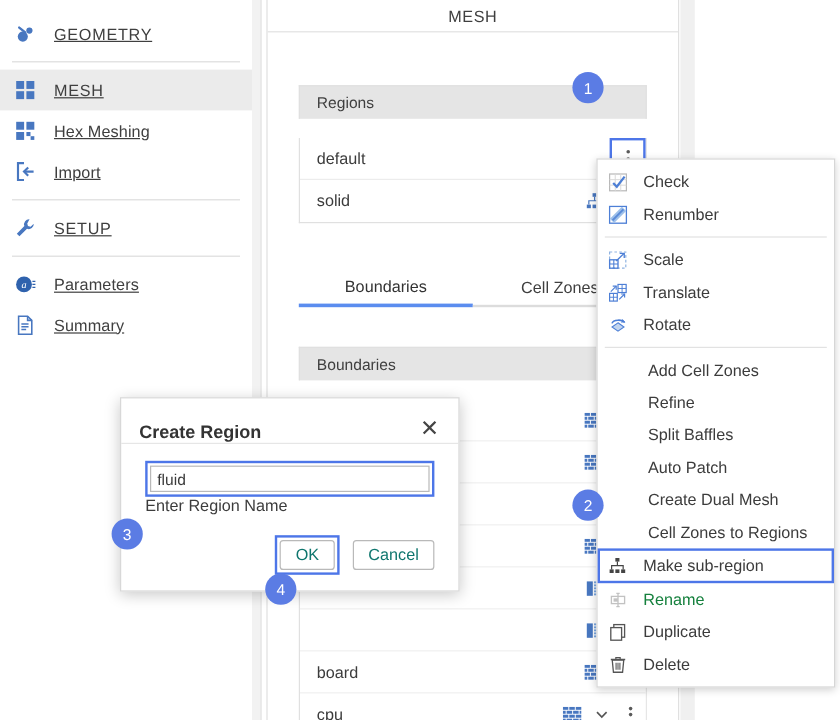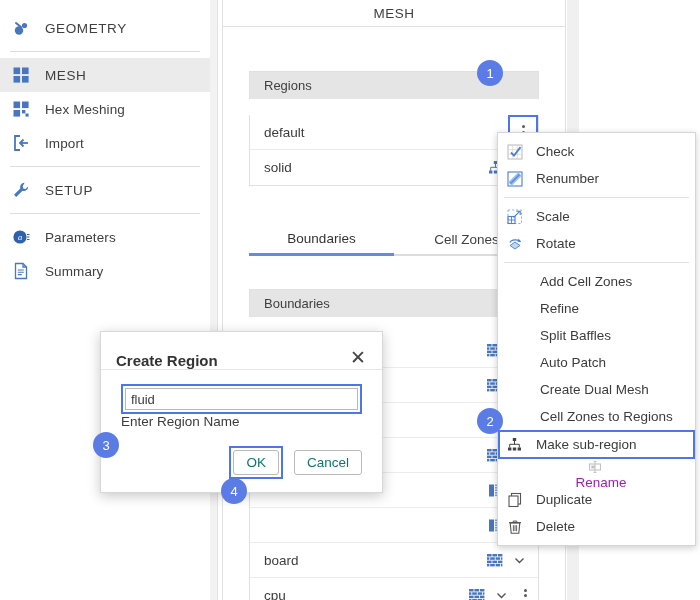--- a/index.html
+++ b/index.html
@@ -23,21 +23,21 @@
     display:flex; align-items:center;
     height:34px; padding-left:12px;
     cursor:pointer;
   }
   .nav-row.selected { background:#ebebeb; }
   .nav-ico {
     width:26px; min-width:26px; height:20px;
     display:flex; align-items:center; justify-content:flex-start;
     color:#4877c0;
   }
-  .nav-lbl { font-size:13.5px; color:#3f3f3f; padding-left:7px; letter-spacing:.1px; }
+  .nav-lbl { font-size:13.5px; color:#3f3f3f; padding-left:7px; letter-spacing:.1px;text-decoration:underline; }
   .nav-lbl.caps { letter-spacing:.6px; }
   .nav-sep { height:1px; background:#dcdcdc; margin:6px 10px 6px 10px; }
   .sp10 { height:11px; }
 
   
   #vdiv { position:absolute; left:210px; top:0; width:8px; height:600px; background:#f2f2f2; border-right:1px solid #e3e3e3;}
 
   
   #main {
     position:absolute; left:222px; top:0; width:344px; height:600px;
@@ -99,21 +99,21 @@
     box-shadow:0 2px 7px rgba(0,0,0,.20);
     padding:5px 0 5px 0;
     z-index:40;
   }
   .mi {
     display:flex; align-items:center; height:27px;
     padding-left:9px; font-size:13.5px; color:#3c3c3c; cursor:pointer;
   }
   .mi .mico { width:29px; min-width:29px; display:flex; align-items:center; justify-content:flex-start; color:#4d7fd6; }
   .mi.noicon .mlabel { padding-left:33px; }
-  .mi.disabled { color:#a21caf;flex-direction:column; }
+  .mi.disabled { color:#15803d; }
   .mi.disabled .mico { color:#c2c2c2; }
   .mi.highlight { border:2px solid #4d76e8; height:29px; padding-left:7px; }
   .msep { height:1px; background:#e2e2e2; margin:5px 6px; }
 
   
   #dialog {
     position:absolute; left:100px; top:331px; width:283px; height:162px;
     background:#ffffff; border:1px solid #d8d8d8;
     box-shadow:0 3px 12px rgba(0,0,0,.22);
     z-index:60;
@@ -569,20 +569,35 @@
           <rect x="1" y="1" width="13.5" height="13.5" fill="none" stroke="#8fb3e2" stroke-width="1" stroke-dasharray="2.2 1.8"></rect>
           <rect x="1" y="7.5" width="7" height="7" fill="none" stroke="#4d7fd6" stroke-width="1.1"></rect>
           <path d="M1 11h7M4.5 7.5v7" stroke="#4d7fd6" stroke-width=".9"></path>
           <path d="M6.5 8.5 L13 2.2" stroke="#4d7fd6" stroke-width="1.1"></path>
           <path d="M9.4 2.2h3.8v3.8" stroke="#4d7fd6" stroke-width="1.1" fill="none"></path>
         </svg>
     </span>
     <span class="mlabel">Scale</span>
   </div>
 
+  <div class="mi">
+    <span class="mico">
+      <svg width="16" height="16" viewBox="0 0 16 16">
+          <rect x="8" y="1" width="6.8" height="6.8" fill="none" stroke="#4d7fd6" stroke-width="1"></rect>
+          <path d="M8 4.4h6.8M11.4 1v6.8" stroke="#4d7fd6" stroke-width=".8"></path>
+          <rect x="1" y="8.5" width="6.4" height="6.4" fill="none" stroke="#4d7fd6" stroke-width="1"></rect>
+          <path d="M1 11.7h6.4M4.2 8.5v6.4" stroke="#4d7fd6" stroke-width=".8"></path>
+          <path d="M2 7 L6.5 2.5" stroke="#4d7fd6" stroke-width="1"></path>
+          <path d="M3.6 2.5h2.9v2.9" stroke="#4d7fd6" stroke-width="1" fill="none"></path>
+          <path d="M9 13.5 L13.5 9" stroke="#4d7fd6" stroke-width="1"></path>
+          <path d="M13.5 11.9V9h-2.9" stroke="#4d7fd6" stroke-width="1" fill="none"></path>
+        </svg>
+    </span>
+    <span class="mlabel">Translate</span>
+  </div>
 
   <div class="mi">
     <span class="mico">
       <svg width="16" height="16" viewBox="0 0 16 16">
           <g fill="#8fb3e2">
             <path d="M8 6 L13 9.5 L8 13 L3 9.5 Z" opacity=".55"></path>
           </g>
           <path d="M8 6 L13 9.5 L8 13 L3 9.5 Z" fill="none" stroke="#4d7fd6" stroke-width=".9"></path>
           <path d="M3 6.5a5.5 3.2 0 0 1 10.6-.6" stroke="#4d7fd6" stroke-width="1.3" fill="none"></path>
           <path d="M11.6 2.8l2.3 2.6-3.3.6" fill="#4d7fd6"></path>

